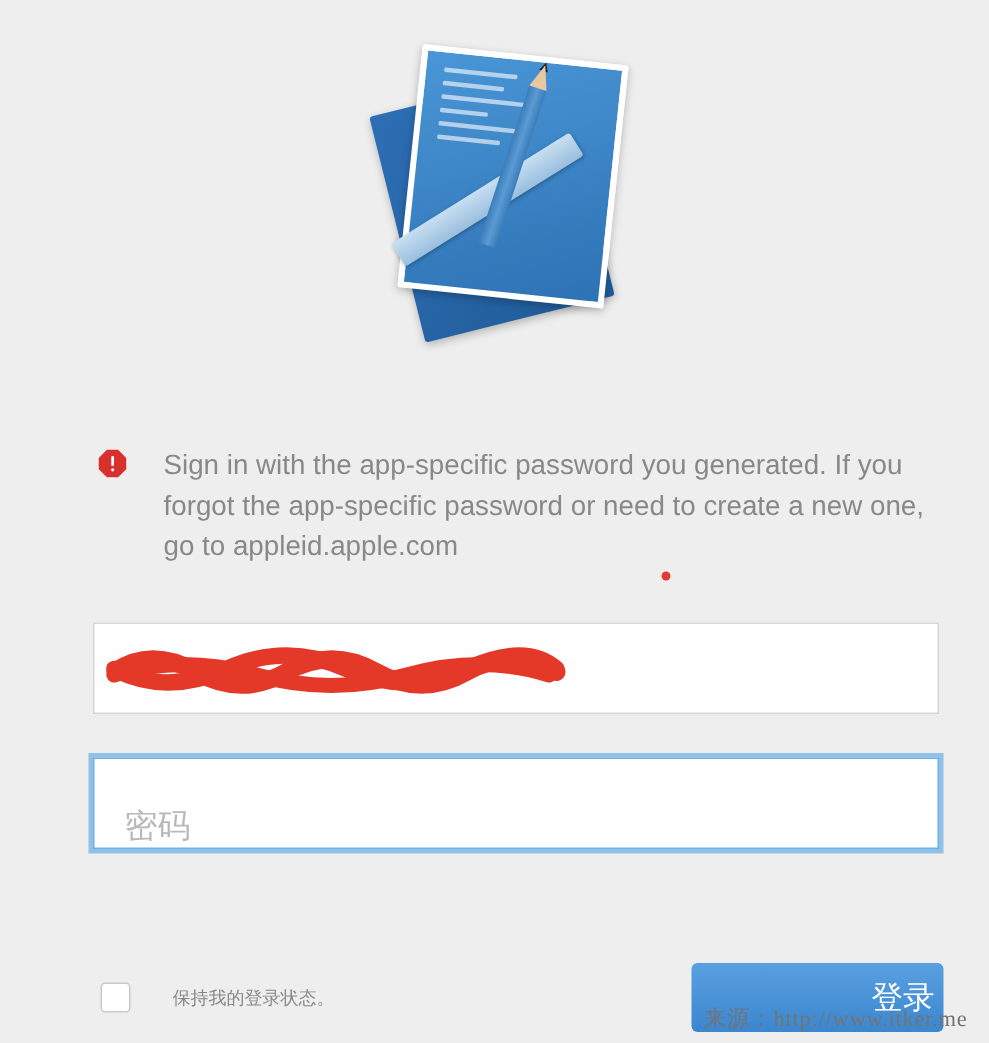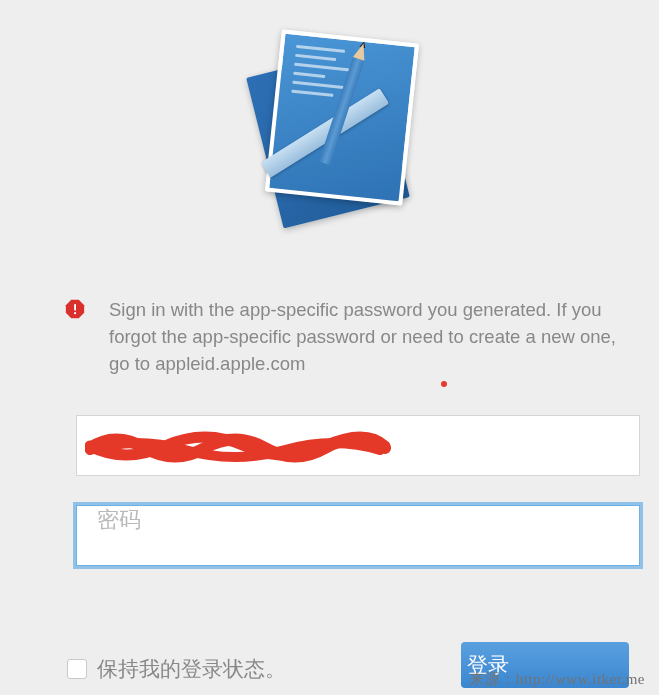--- a/index.html
+++ b/index.html
@@ -126,28 +126,28 @@
     top: 381px;
     width: 6px;
     height: 6px;
     background: #e63b2e;
     border-radius: 50%;
   }
 
   
   .field {
     position: absolute;
-    left: 76px;
+    left: 62px;
     width: 564px;
     height: 61px;
     background: #ffffff;
     border: 1px solid #d6d6d6;
     box-sizing: border-box;
     display: flex;
-    align-items: flex-start;
+    align-items: flex-end;
     padding: 0 18px;
     font-size: 22px;
     color: #555555;
   }
   .field.username { top: 415px; }
   .field.password {
     top: 505px;
     box-shadow: 0 0 0 3px rgba(70,157,226,0.55);
     border-color: rgba(70,157,226,0.8);
   }
@@ -171,23 +171,23 @@
     pointer-events: none;
   }
 
   
   .remember {
     position: absolute;
     left: 67px;
     top: 655px;
     display: flex;
     align-items: center;
-    gap: 10px;
+    gap: 28px;
     color: #888888;
-    font-size: 21px;
+    font-size: 12px;
   }
   .remember .box {
     width: 18px;
     height: 18px;
     background: #ffffff;
     border: 1px solid #c9c9c9;
     border-radius: 3px;
   }
 
   .login-btn {
@@ -196,21 +196,21 @@
     top: 642px;
     width: 168px;
     height: 46px;
     background: linear-gradient(#5aa0e0,#3a86cf);
     color: #ffffff;
     font-size: 21px;
     border: none;
     border-radius: 4px;
     display: flex;
     align-items: center;
-    justify-content: flex-start;
+    justify-content: flex-end;
     cursor: pointer;
   }
 
   
   .watermark {
     position: absolute;
     right: 14px;
     bottom: 6px;
     font-size: 15px;
     color: #737373;

